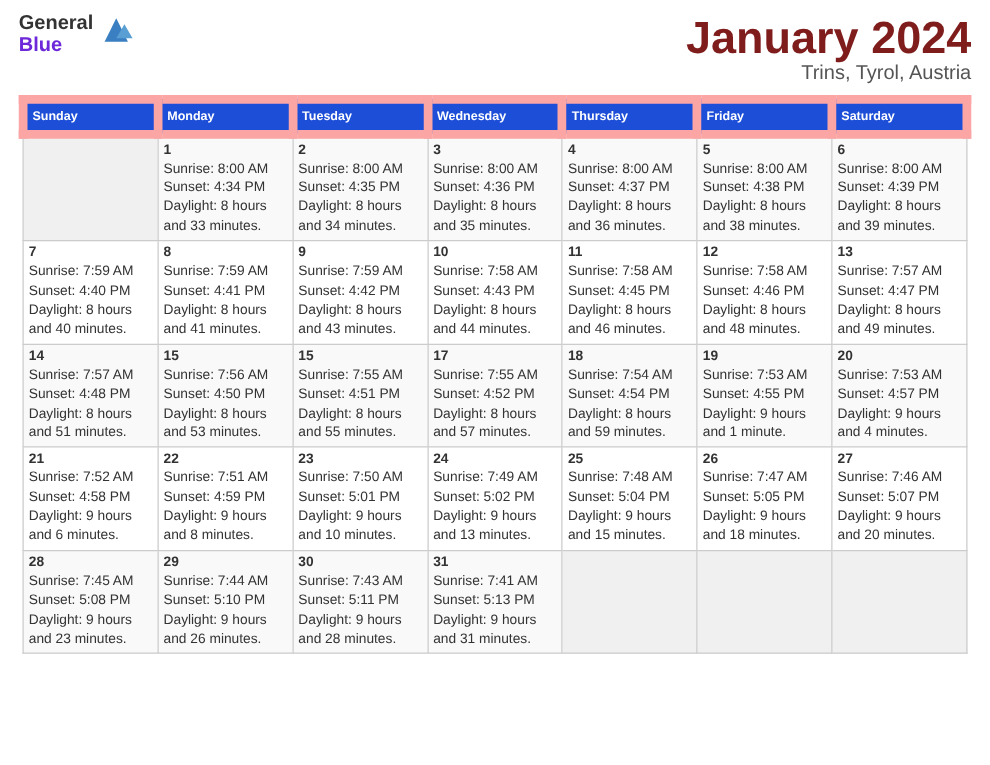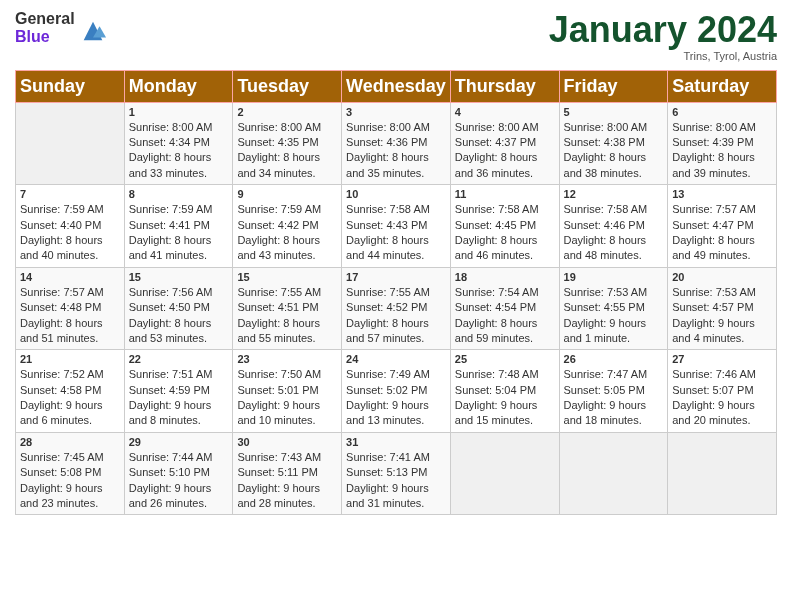--- a/index.html
+++ b/index.html
@@ -15,21 +15,21 @@
       padding: 10px 15px;
     }
     .header-row {
       display: flex;
       justify-content: space-between;
       align-items: flex-start;
       margin-bottom: 8px;
     }
     .logo {
       display: flex;
-      align-items: flex-end;
+      align-items: flex-start;
     }
     .logo-text {
       display: flex;
       flex-direction: column;
       line-height: 1.1;
     }
     .logo-general {
       font-size: 16px;
       font-weight: bold;
       color: #333;
@@ -43,40 +43,40 @@
       width: 28px;
       height: 28px;
       margin-left: 4px;
     }
     .title-block {
       text-align: right;
     }
     .month-title {
       font-size: 36px;
       font-weight: bold;
-      color: #14532d;
+      color: #7f1d1d;
       line-height: 1.1;
     }
     .location-title {
-      font-size: 11px;
+      font-size: 16px;
       color: #555;
     }
     table {
       width: 100%;
       border-collapse: collapse;
       table-layout: fixed;
     }
     thead tr th {
-      background-color: #a16207;
+      background-color: #1d4ed8;
       color: #fff;
-      font-size: 18px;
+      font-size: 10px;
       font-weight: bold;
       padding: 5px 4px;
       text-align: left;
-      border: 1px solid #fca5a5;
+      border: 7px solid #fca5a5;
     }
     tbody tr td {
       border: 1px solid #ccc;
       vertical-align: top;
       padding: 3px 4px;
       font-size: 10px;
       color: #333;
       height: 78px;
       background: #fff;
     }

